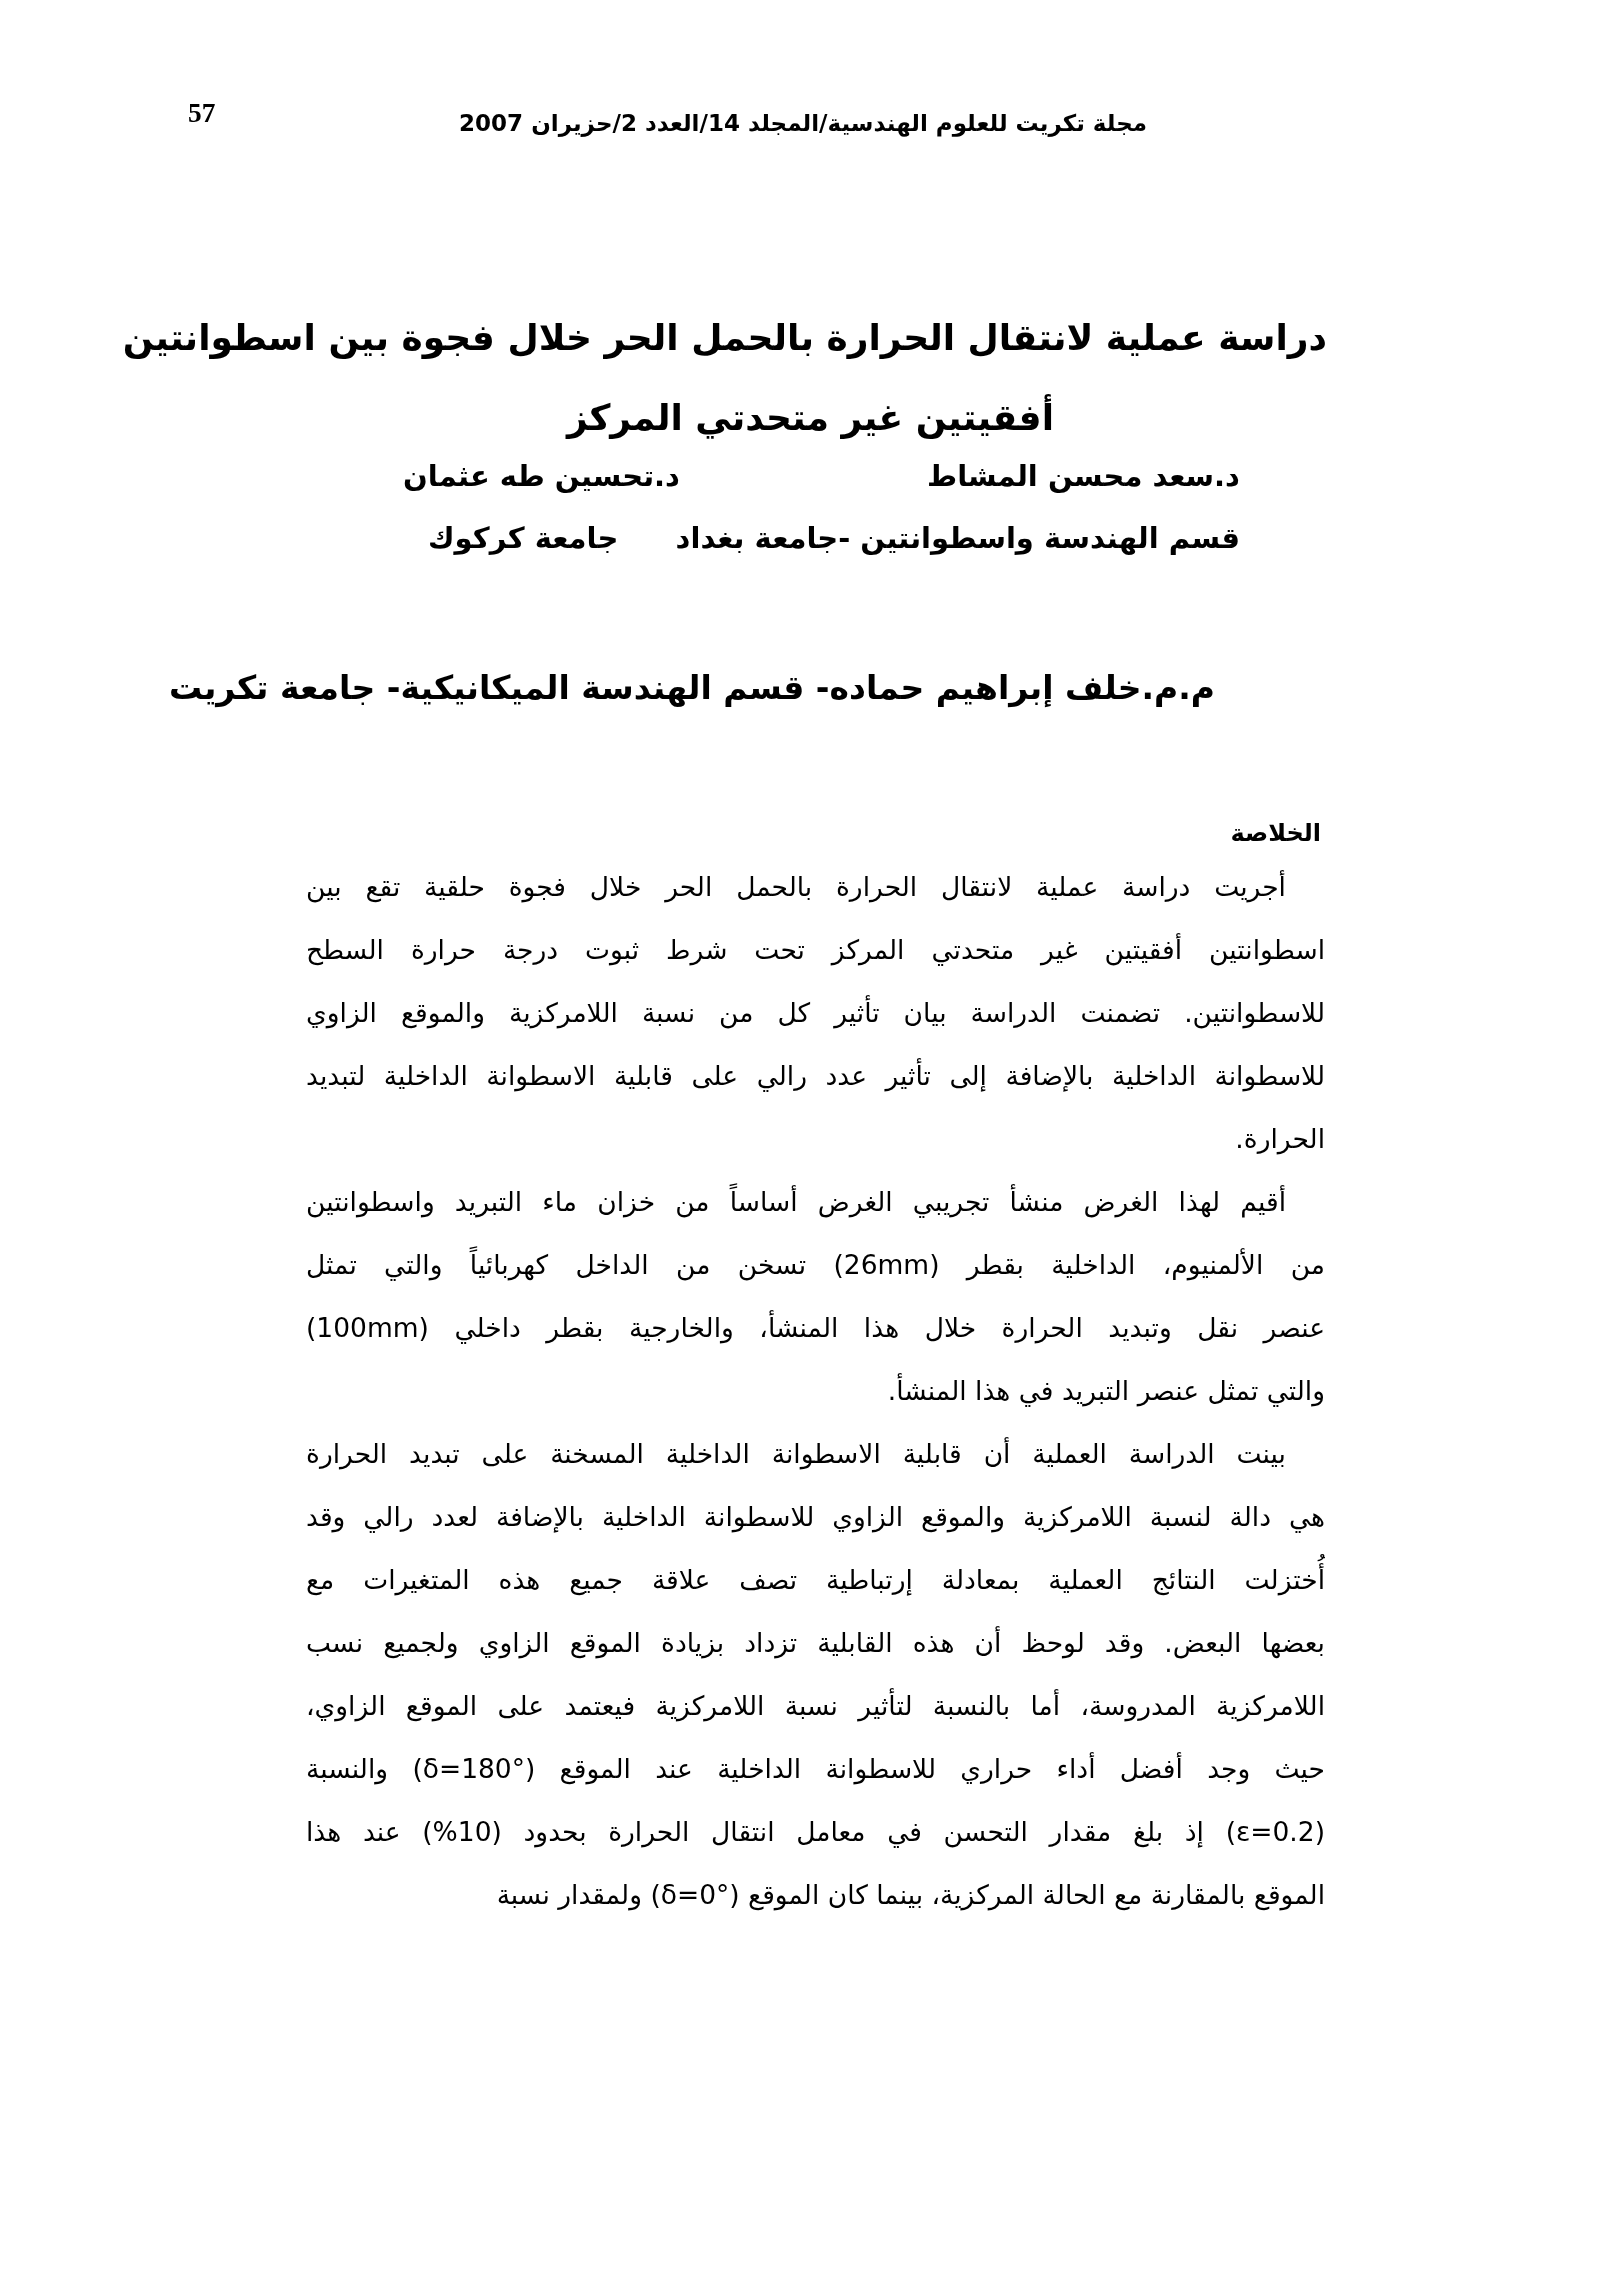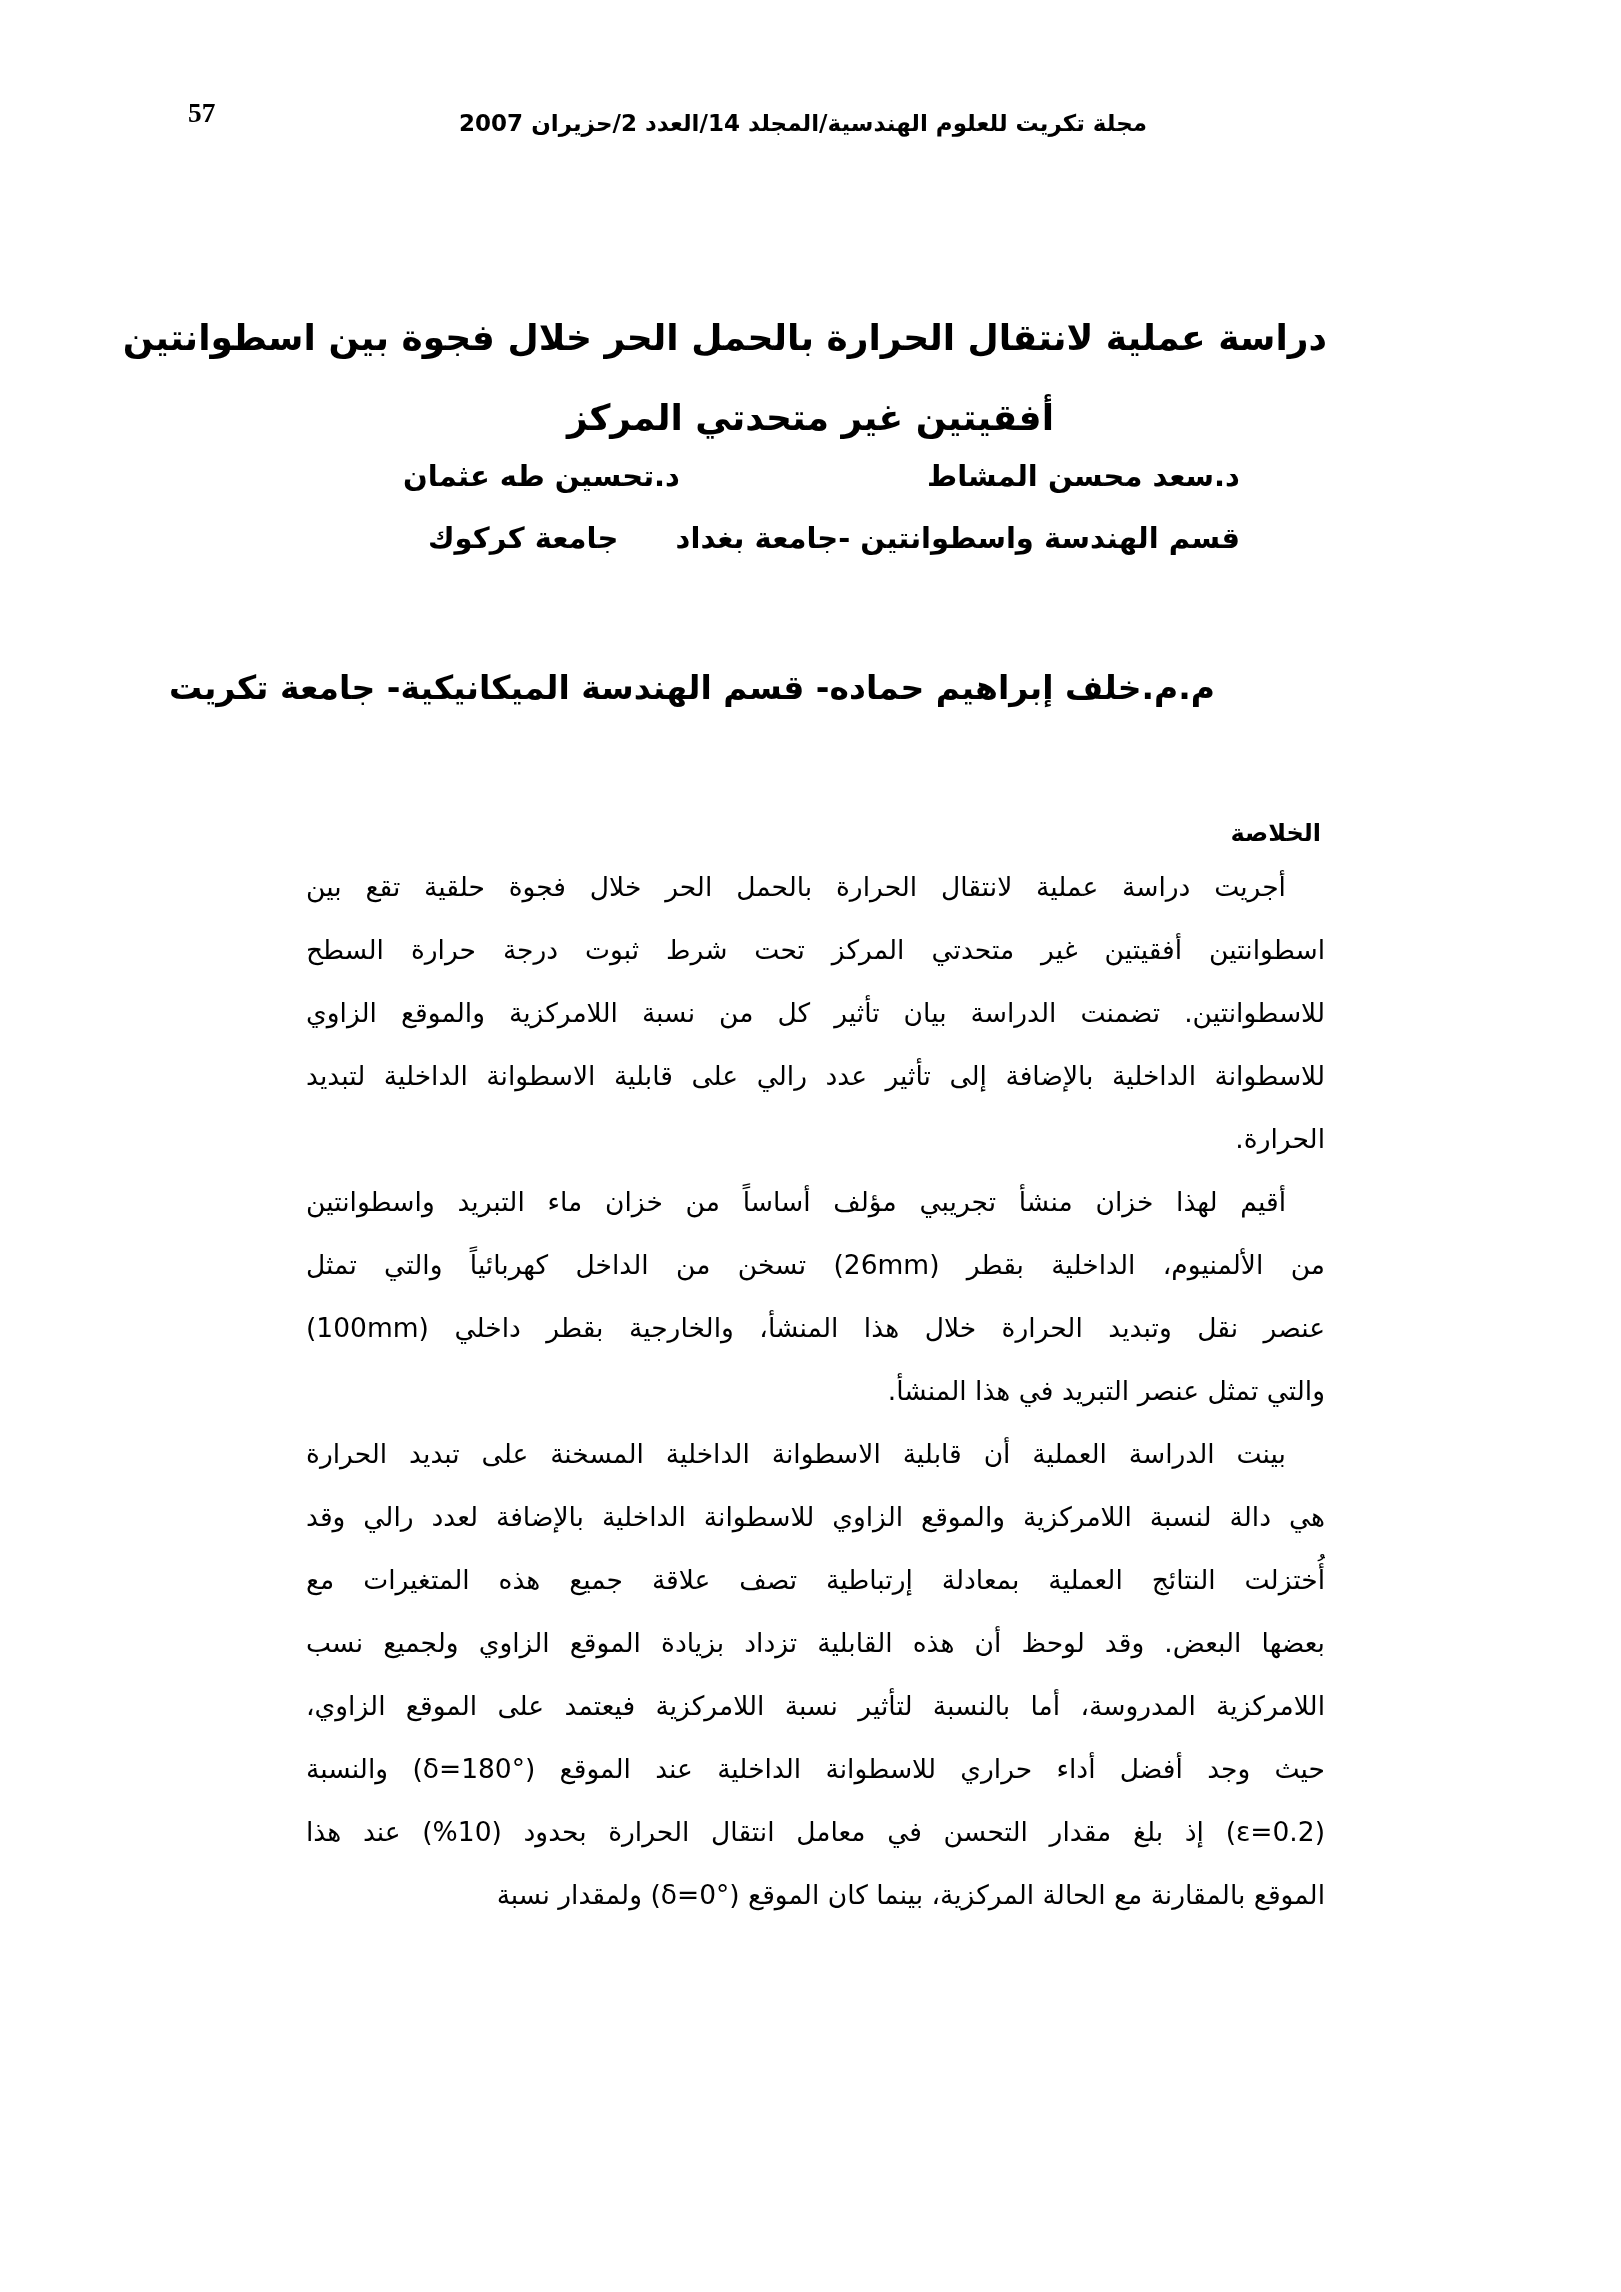--- a/index.html
+++ b/index.html
@@ -132,21 +132,21 @@
 
 <div class="abstract-body">
   <div>
     <span class="line indent">أجريت دراسة عملية لانتقال الحرارة بالحمل الحر خلال فجوة حلقية تقع بين</span>
     <span class="line">اسطوانتين أفقيتين غير متحدتي المركز تحت شرط ثبوت درجة حرارة السطح</span>
     <span class="line">للاسطوانتين. تضمنت الدراسة بيان تأثير كل من نسبة اللامركزية والموقع الزاوي</span>
     <span class="line">للاسطوانة الداخلية بالإضافة إلى تأثير عدد رالي على قابلية الاسطوانة الداخلية لتبديد</span>
     <span class="line last">الحرارة.</span>
   </div>
   <div>
-    <span class="line indent">أقيم لهذا خزان منشأ تجريبي مؤلف أساساً من خزان ماء التبريد واسطوانتين</span>
+    <span class="line indent">أقيم لهذا الغرض منشأ تجريبي الغرض أساساً من خزان ماء التبريد واسطوانتين</span>
     <span class="line">من الألمنيوم، الداخلية بقطر (26mm) تسخن من الداخل كهربائياً والتي تمثل</span>
     <span class="line">عنصر نقل وتبديد الحرارة خلال هذا المنشأ، والخارجية بقطر داخلي (100mm)</span>
     <span class="line last">والتي تمثل عنصر التبريد في هذا المنشأ.</span>
   </div>
   <div>
     <span class="line indent">بينت الدراسة العملية أن قابلية الاسطوانة الداخلية المسخنة على تبديد الحرارة</span>
     <span class="line">هي دالة لنسبة اللامركزية والموقع الزاوي للاسطوانة الداخلية بالإضافة لعدد رالي وقد</span>
     <span class="line">أُختزلت النتائج العملية بمعادلة إرتباطية تصف علاقة جميع هذه المتغيرات مع</span>
     <span class="line">بعضها البعض. وقد لوحظ أن هذه القابلية تزداد بزيادة الموقع الزاوي ولجميع نسب</span>
     <span class="line">اللامركزية المدروسة، أما بالنسبة لتأثير نسبة اللامركزية فيعتمد على الموقع الزاوي،</span>

